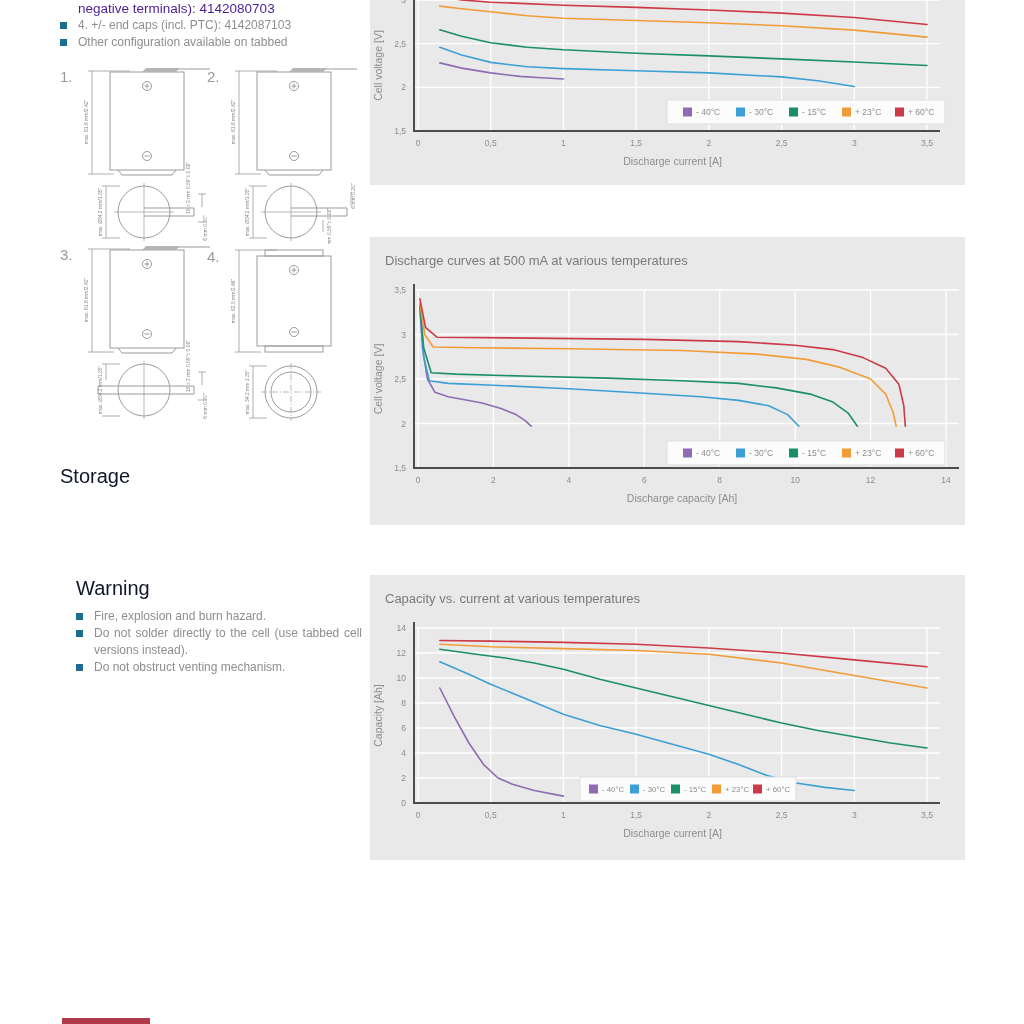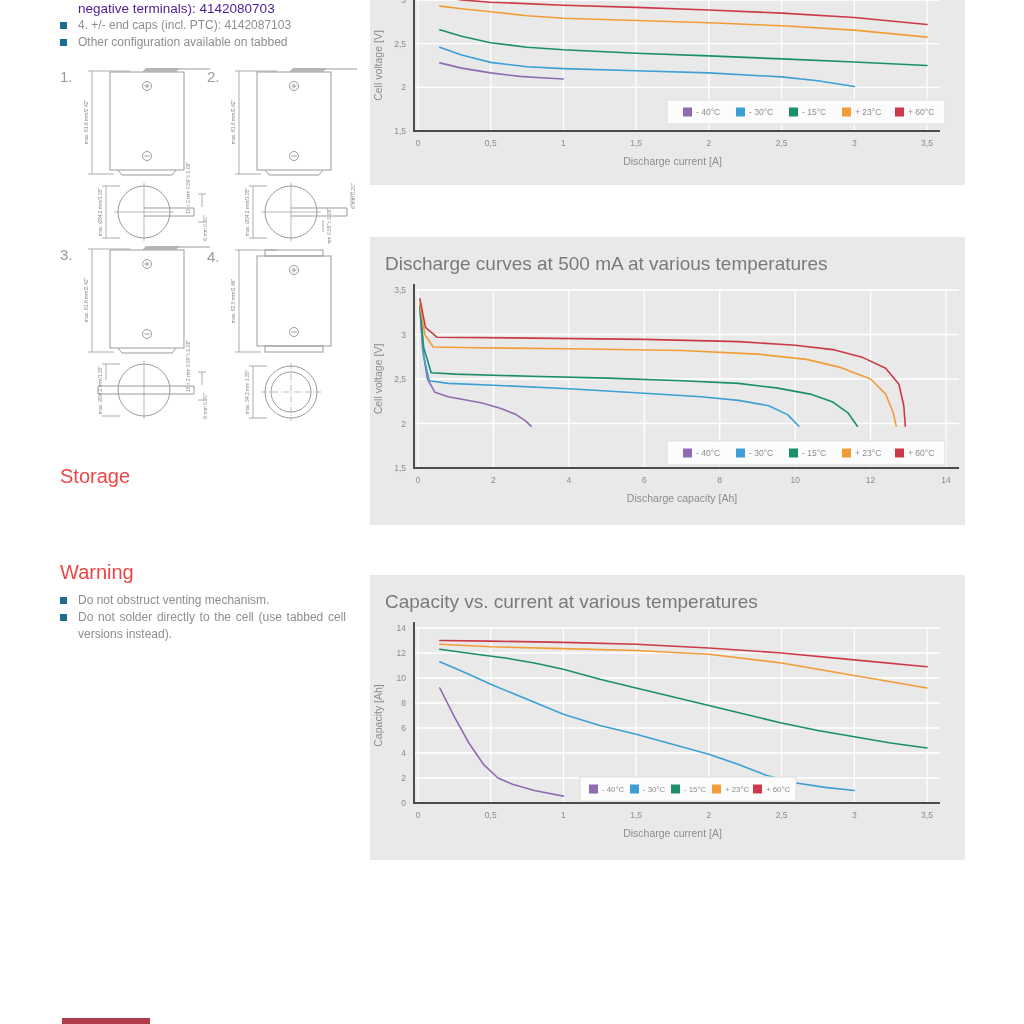--- a/index.html
+++ b/index.html
@@ -6,32 +6,32 @@
   .page{position:relative;width:1024px;height:1024px;background:#ffffff;overflow:hidden;
         font-family:"Liberation Sans",sans-serif;}
   
   .left-col{position:absolute;left:60px;top:0;width:286px;height:1024px;}
   .blk{position:absolute;left:0;width:286px;}
   .cont-line{padding-left:18px;color:#4c1d95;font-size:13.5px;line-height:17px;}
   ul.blt{list-style:none;margin:0;padding:0;}
   ul.blt li{position:relative;padding-left:18px;color:#8e8e8e;font-size:12px;
             line-height:17px;text-align:justify;}
   ul.blt li .sq{position:absolute;left:0;top:5px;width:7px;height:7px;background:#1d6d90;}
-  h2.sec{margin:0 0 8px 0;font-size:20px;font-weight:400;color:#ef4444;line-height:24px;}
+  h2.sec{margin:0 0 8px 0;font-size:20px;font-weight:400;color:#0f172a;line-height:24px;}
   
   .diag{position:absolute;width:150px;height:178px;}
   .dnum{position:absolute;left:0;top:2px;color:#9a9a9a;font-size:15px;}
   .ddraw{position:absolute;left:20px;top:0;}
   .ddraw text{font-size:5px;fill:#8a8a8a;font-family:"Liberation Sans",sans-serif;}
   
   .panel{position:absolute;left:370px;width:595px;background:#e9e9e9;}
   #panel-0{top:0;height:185px;}
   #panel-1{top:237px;height:288px;}
   #panel-2{top:575px;height:285px;}
-  .chart-title{position:absolute;left:15px;top:16px;font-size:19px;color:#7a7a7a;}
+  .chart-title{position:absolute;left:15px;top:16px;font-size:13px;color:#7a7a7a;}
   .panel svg{position:absolute;left:0;top:0;}
   svg text{font-family:"Liberation Sans",sans-serif;}
   
   .footer-logo{position:absolute;left:62px;top:1018px;width:88px;height:6px;background:#b13a4a;}
 </style>
 </head>
 <body>
 
 <div class="page">
 
@@ -177,25 +177,26 @@
         </g>
         <text x="8" y="55" text-anchor="middle" transform="rotate(-90 8 55)">max. 62.5 mm/2.46"</text>
         <text x="22" y="146" text-anchor="middle" transform="rotate(-90 22 146)">max. 34.2 mm 1.35"</text>
       </svg>
     </div>
 
     <div class="blk" style="top:464px;">
       <h2 class="sec">Storage</h2>
     </div>
 
-    <div class="blk" style="top:560px;">
+    <div class="blk" style="top:576px;margin-left:16px;">
       <h2 class="sec">Warning</h2>
       <ul class="blt">
+        <li><span class="sq"></span><span>Fire, explosion and burn hazard.</span></li>
+        <li><span class="sq"></span><span>Do not solder directly to the cell (use tabbed cell versions instead).</span></li>
         <li><span class="sq"></span><span>Do not obstruct venting mechanism.</span></li>
-        <li><span class="sq"></span><span>Do not solder directly to the cell (use tabbed cell versions instead).</span></li>
       </ul>
     </div>
   </div>
 
   <div class="panel" id="panel-0">
     <svg id="chart-0" width="595" height="185">
         <line x1="48" y1="0" x2="48" y2="131" stroke="#ffffff" stroke-width="1.3"></line>
         <line x1="120.71428571428571" y1="0" x2="120.71428571428571" y2="131" stroke="#ffffff" stroke-width="1.3"></line>
         <line x1="193.42857142857142" y1="0" x2="193.42857142857142" y2="131" stroke="#ffffff" stroke-width="1.3"></line>
         <line x1="266.1428571428571" y1="0" x2="266.1428571428571" y2="131" stroke="#ffffff" stroke-width="1.3"></line>

